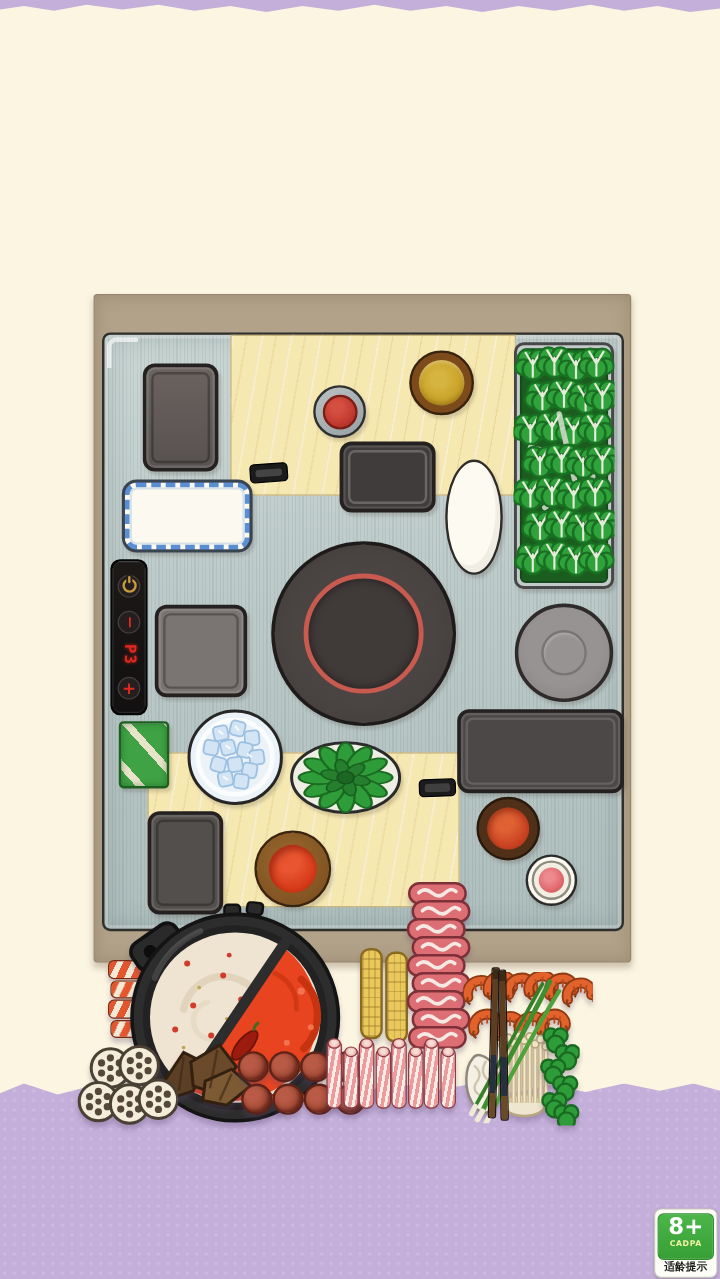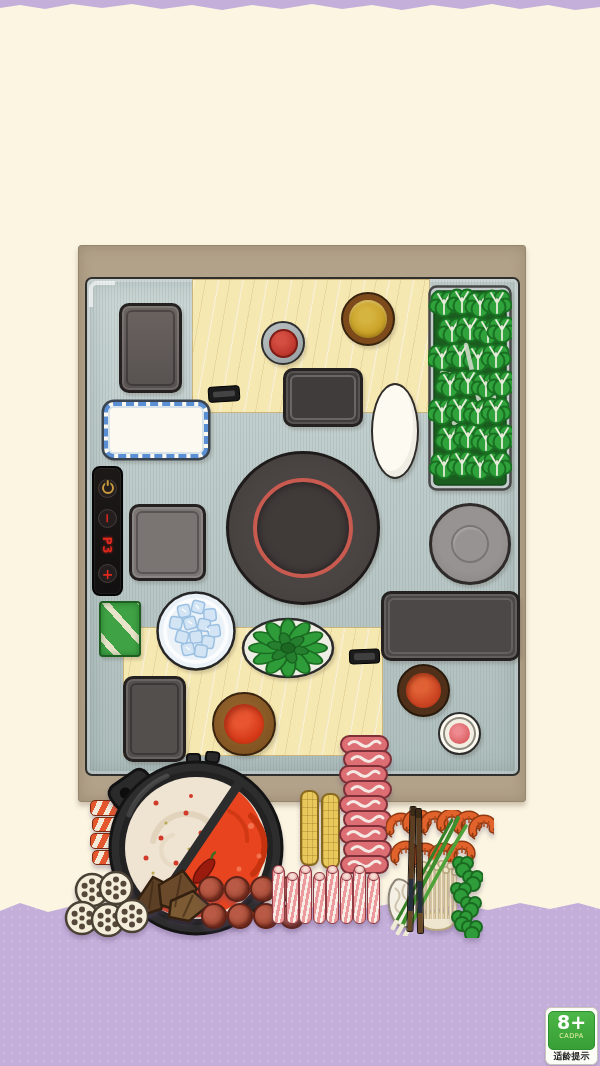--- a/index.html
+++ b/index.html
@@ -116,21 +116,21 @@
     background:repeating-linear-gradient(100deg,#EC9A9C 0 3px,#F7EDE7 3px 5.5px);}
   .roll::before{content:"";position:absolute;left:0px;top:-2px;width:9px;height:7px;border:1px solid #8E3B44;border-radius:50%;
     background:radial-gradient(circle at 50% 45%,#F6DDD5 30%,#E8A9A6 75%);}
   .roll:nth-child(2n){margin-top:7px;height:49px;}
   
   .badge{left:545px;top:1007px;width:51px;height:56px;background:#FDFDF8;border:1.5px solid #C9C6BC;
     border-radius:6px;text-align:center;box-shadow:0 1px 2px rgba(80,60,100,.25);}
   .badge .sq{margin:2.5px auto 0;width:45px;height:37px;border-radius:5px;border:1px solid #2E8F2E;
     background:linear-gradient(180deg,#4CB648,#379F36);color:#fff;}
   .badge .r8{font-size:19px;font-weight:bold;line-height:21px;letter-spacing:0;}
-  .badge .org{font-size:6.5px;line-height:7px;letter-spacing:.5px;color:#F1F3A6;font-weight:normal;}
+  .badge .org{font-size:6.5px;line-height:7px;letter-spacing:.5px;color:#F1F3A6;font-weight:bold;}
   .badge .lbl{font-size:9px;font-weight:bold;color:#1A1A1A;line-height:13px;}
 </style>
 </head>
 <body>
 
 <div id="stage">
 
   <div class="abs top-strip"></div>
   <div class="abs floor"></div>
 

